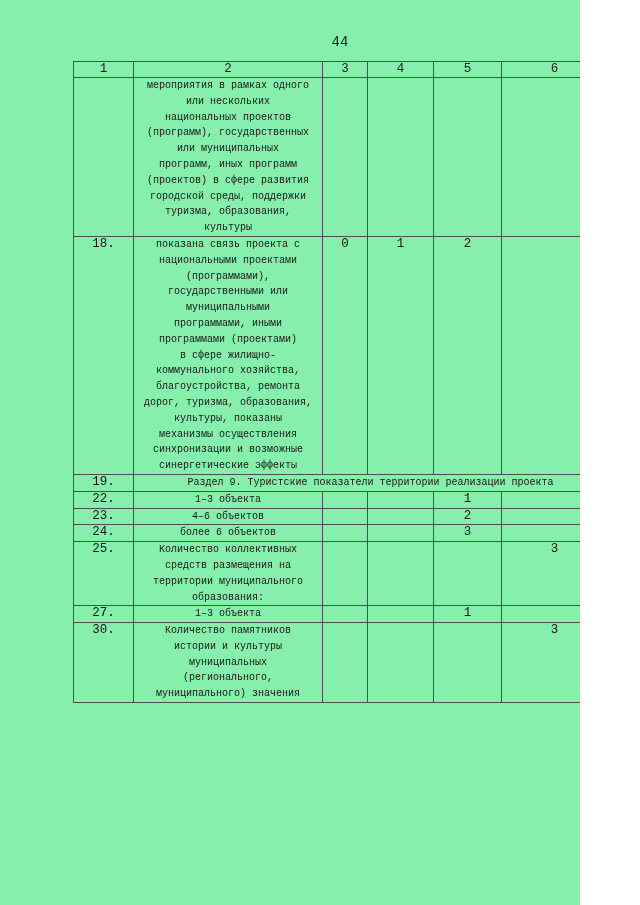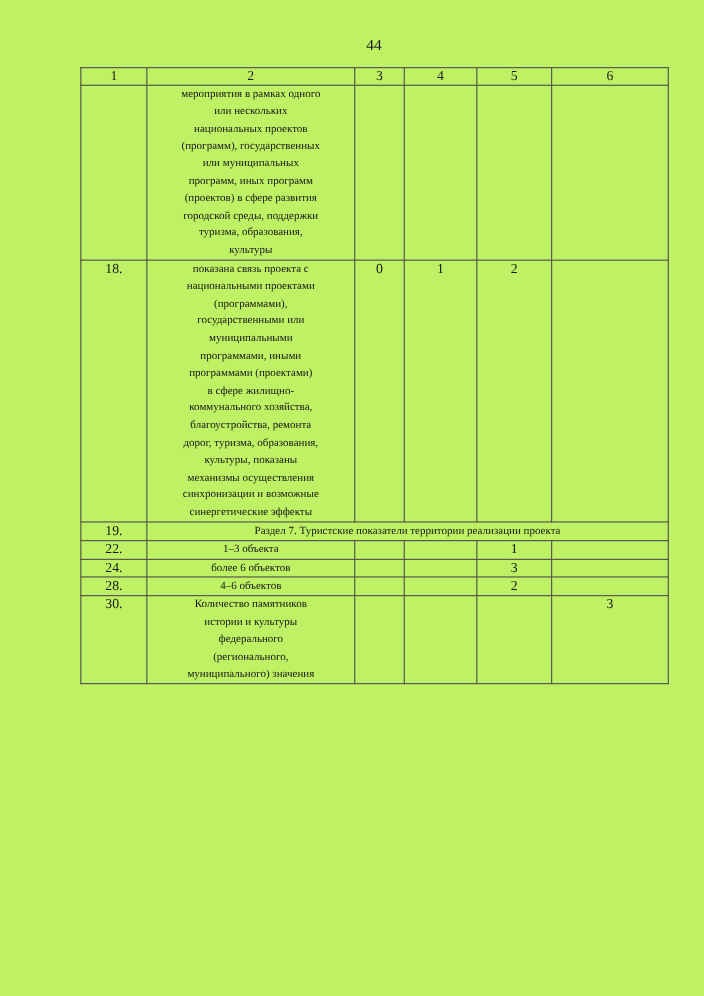--- a/index.html
+++ b/index.html
@@ -2,24 +2,24 @@
 <html><head>
 <meta charset="utf-8">
 <style>
   html, body {
     margin: 0;
     padding: 0;
     background: #ffffff;
   }
   .page {
     position: relative;
-    width: 640px;
+    width: 580px;
     height: 905px;
-    background: #bef264;
-    font-family: Liberation Serif, serif;
+    background: #86efac;
+    font-family: Liberation Mono, monospace;
     color: #161616;
     overflow: hidden;
   }
   .page-number {
     position: absolute;
     top: 34px;
     left: 73px;
     width: 534px;
     text-align: center;
     font-size: 14px;
@@ -134,51 +134,70 @@
 механизмы осуществления
 синхронизации и возможные
 синергетические эффекты</td>
           <td class="val-cell">0</td>
           <td class="val-cell">1</td>
           <td class="val-cell">2</td>
           <td class="val-cell"></td>
         </tr>
         <tr>
           <td class="num-cell">19.</td>
-          <td class="text-cell" colspan="5">Раздел 7. Туристские показатели территории реализации проекта</td>
+          <td class="text-cell" colspan="5">Раздел 9. Туристские показатели территории реализации проекта</td>
         </tr>
         <tr>
           <td class="num-cell">22.</td>
           <td class="text-cell">1–3 объекта</td>
           <td class="val-cell"></td>
           <td class="val-cell"></td>
           <td class="val-cell">1</td>
           <td class="val-cell"></td>
         </tr>
         <tr>
+          <td class="num-cell">23.</td>
+          <td class="text-cell">4–6 объектов</td>
+          <td class="val-cell"></td>
+          <td class="val-cell"></td>
+          <td class="val-cell">2</td>
+          <td class="val-cell"></td>
+        </tr>
+        <tr>
           <td class="num-cell">24.</td>
           <td class="text-cell">более 6 объектов</td>
           <td class="val-cell"></td>
           <td class="val-cell"></td>
           <td class="val-cell">3</td>
           <td class="val-cell"></td>
         </tr>
         <tr>
-          <td class="num-cell">28.</td>
-          <td class="text-cell">4–6 объектов</td>
-          <td class="val-cell"></td>
-          <td class="val-cell"></td>
-          <td class="val-cell">2</td>
+          <td class="num-cell">25.</td>
+          <td class="text-cell">Количество коллективных
+средств размещения на
+территории муниципального
+образования:</td>
+          <td class="val-cell"></td>
+          <td class="val-cell"></td>
+          <td class="val-cell"></td>
+          <td class="val-cell">3</td>
+        </tr>
+        <tr>
+          <td class="num-cell">27.</td>
+          <td class="text-cell">1–3 объекта</td>
+          <td class="val-cell"></td>
+          <td class="val-cell"></td>
+          <td class="val-cell">1</td>
           <td class="val-cell"></td>
         </tr>
         <tr>
           <td class="num-cell">30.</td>
           <td class="text-cell">Количество памятников
 истории и культуры
-федерального
+муниципальных
 (регионального,
 муниципального) значения</td>
           <td class="val-cell"></td>
           <td class="val-cell"></td>
           <td class="val-cell"></td>
           <td class="val-cell">3</td>
         </tr>
       </tbody>
   </table>
 

